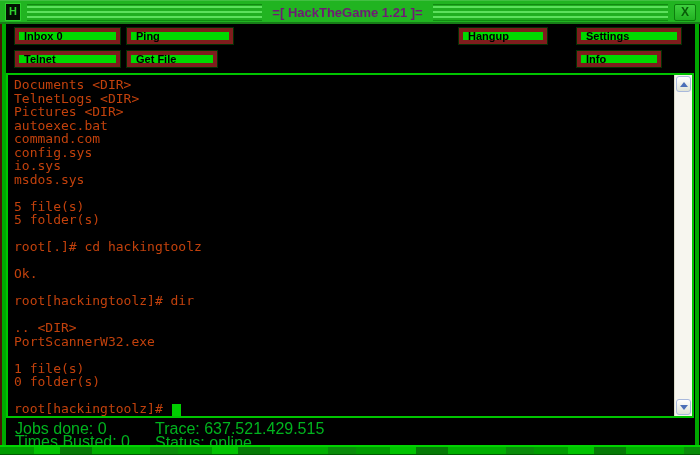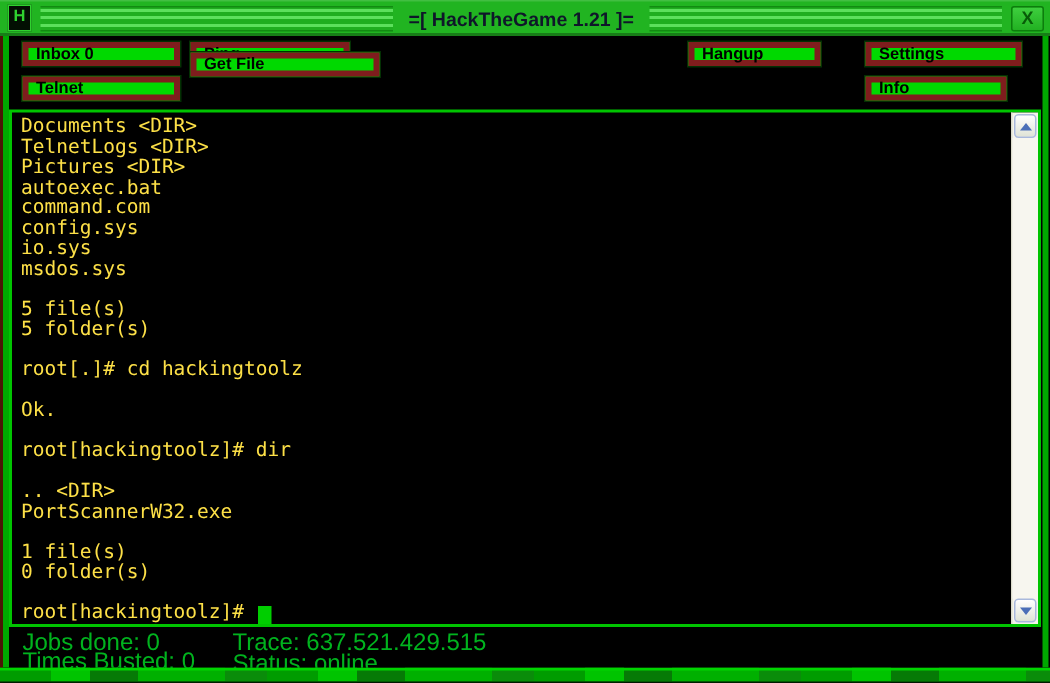--- a/index.html
+++ b/index.html
@@ -18,21 +18,21 @@
     width:14px;height:16px;background:#031003;border:1px solid #2fd22f;
     color:#2fd22f;font-weight:bold;font-size:11px;line-height:15px;text-align:center;
     flex:0 0 auto;margin-left:2px;
   }
   .tb-stripes{
     flex:1 1 auto;height:15px;margin:0 6px;
     background:repeating-linear-gradient(180deg,#1fae1f 0 1px,#5ce05c 1px 3px,#1fae1f 3px 5px);
     border-top:1px solid #128a12;border-bottom:1px solid #128a12;
   }
   .tb-title{
-    flex:0 0 auto;color:#0f172a;font-weight:bold;font-size:13px;letter-spacing:0px;
+    flex:0 0 auto;color:#701a75;font-weight:bold;font-size:13px;letter-spacing:0px;
     padding:0 4px;white-space:nowrap;
   }
   .close-btn{
     flex:0 0 auto;width:22px;height:17px;margin-right:1px;
     background:linear-gradient(180deg,#3ecf3e,#22b122);
     border:1px solid #0d7d0d;border-radius:2px;box-sizing:border-box;
     color:#085c08;font-weight:bold;font-size:12px;line-height:14px;text-align:center;
     cursor:pointer;
   }
   
@@ -44,32 +44,32 @@
     position:absolute;height:16px;box-sizing:border-box;
     background:#00d900;border:4px solid #7f1d1d;box-shadow:0 0 0 1px #033003;
     color:#000;font-weight:bold;font-size:11px;
     display:flex;align-items:center;padding-left:5px;cursor:pointer;white-space:nowrap;
   }
   .b-inbox   {left:15px; top:28px; width:105px;}
   .b-ping    {left:127px;top:28px; width:106px;text-align:right;}
   .b-hangup  {left:459px;top:28px; width:88px;}
   .b-settings{left:577px;top:28px; width:104px;}
   .b-telnet  {left:15px; top:51px; width:105px;}
-  .b-getfile {left:127px;top:35px; width:126px;}
-  .b-info    {left:577px;top:51px; width:94px;}
+  .b-getfile {left:127px;top:51px; width:90px;}
+  .b-info    {left:577px;top:51px; width:84px;}
   
   .terminal{
     position:absolute;left:6px;top:73px;width:688px;height:345px;box-sizing:border-box;
     background:#000;border:2px solid #00c400;
   }
   .term-text{
     position:absolute;left:0;top:0;right:17px;bottom:0;overflow:hidden;
     padding:3px 0 0 6px;
     font-family:"DejaVu Sans Mono","Liberation Mono",monospace;
-    font-size:13px;line-height:13.5px;color:#fde047;
+    font-size:13px;line-height:13.5px;color:#c2410c;
   }
   .term-line{white-space:pre;min-height:13.5px;}
   .cursor{
     display:inline-block;width:9px;height:12px;background:#00ce00;
     vertical-align:text-bottom;margin-left:1px;
   }
   
   .scrollbar{
     position:absolute;top:0;right:0;bottom:0;width:17px;background:#f5f4ec;
     border-left:1px solid #dcdccc;

